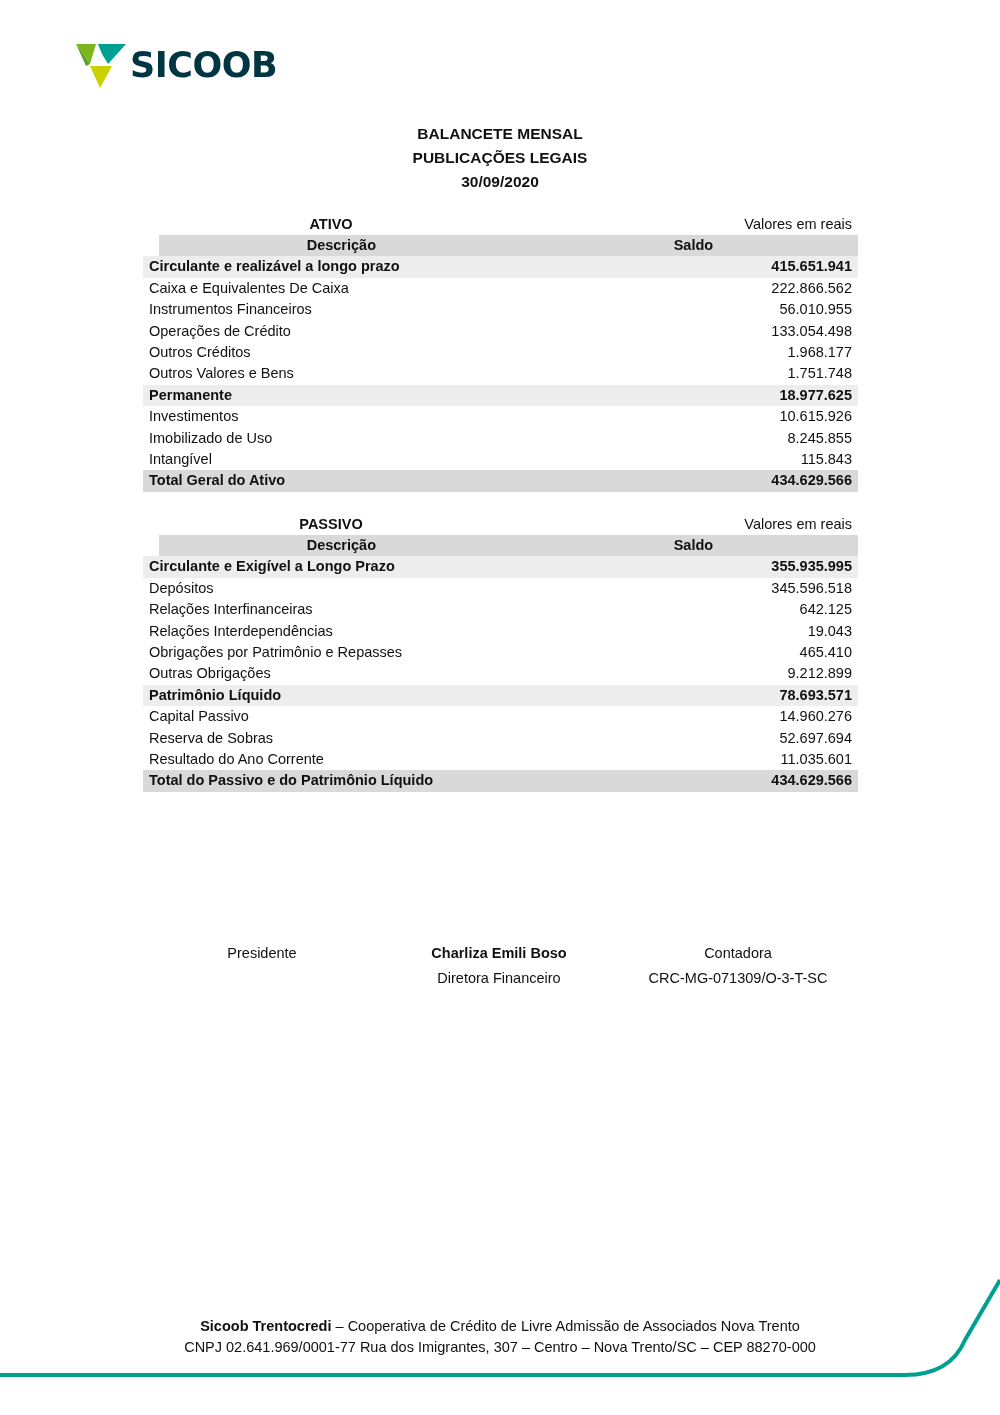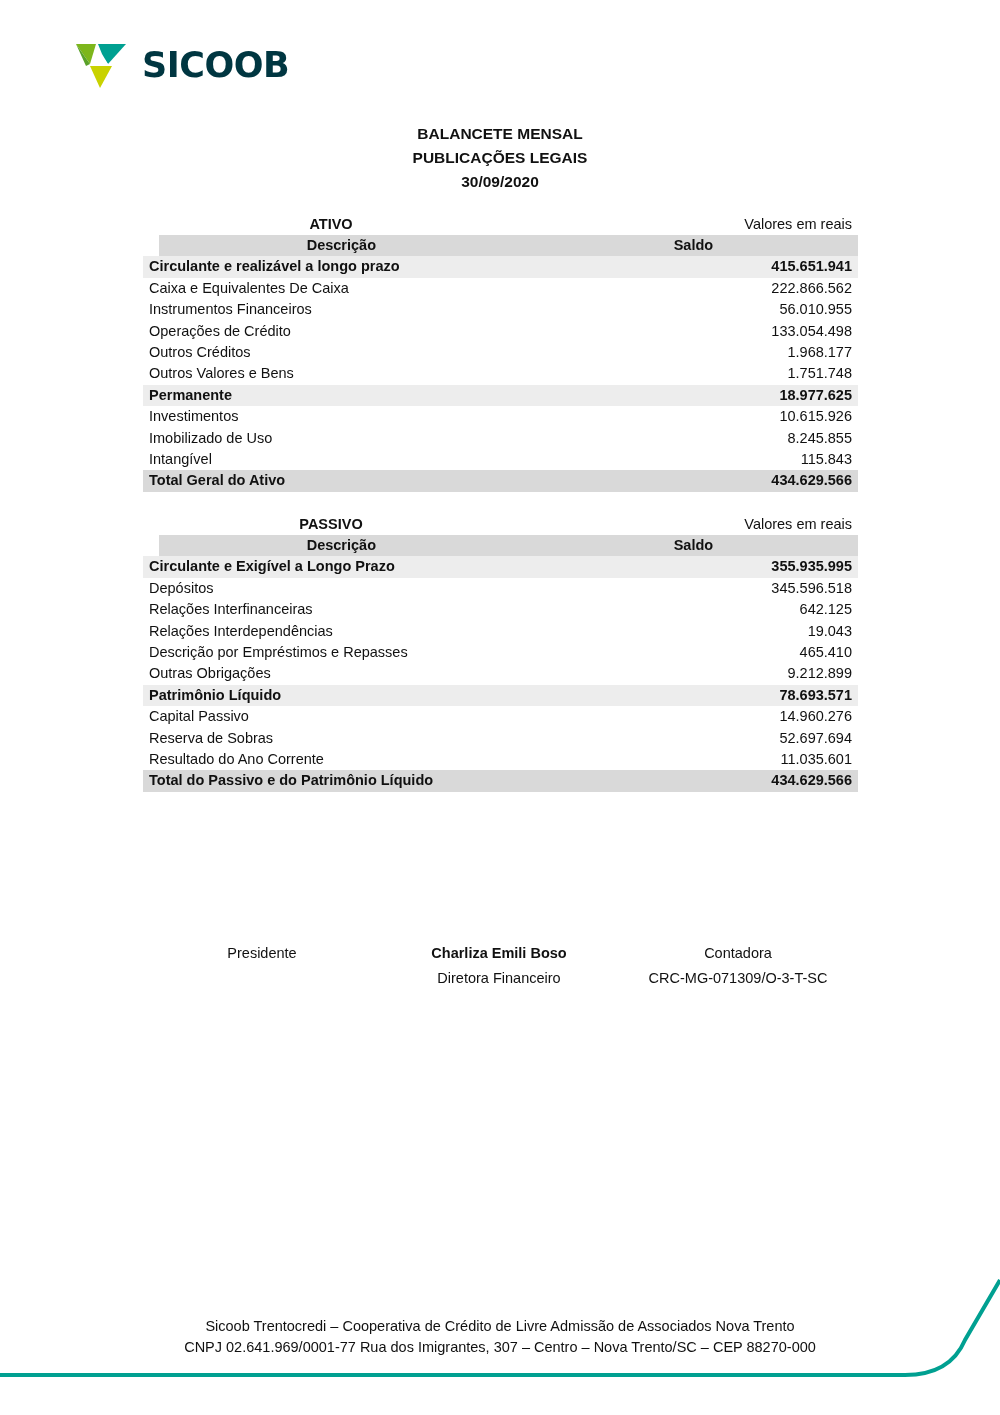--- a/index.html
+++ b/index.html
@@ -1,39 +1,39 @@
 <!DOCTYPE html>
 <html><head>
   <meta charset="utf-8">
   <style>
     html, body { margin:0; padding:0; background:#ffffff; }
     body { width:1000px; height:1415px; position:relative; overflow:hidden;
       font-family:"Liberation Sans", "DejaVu Sans", sans-serif; color:#111; }
     .logo { position:absolute; left:76px; top:42px; display:flex; align-items:center; }
     .logo svg { display:block; }
     .logo-text { font-family:"DejaVu Sans", sans-serif; font-weight:bold; font-size:35px;
-      color:#003641; letter-spacing:-0.5px; margin-left:16px; line-height:1; }
+      color:#003641; letter-spacing:-0.5px; margin-left:4px; line-height:1; }
     .title-block { position:absolute; top:122px; left:0; width:1000px; text-align:center;
       font-weight:bold; font-size:15.5px; line-height:24px; }
     .section { position:absolute; left:143px; width:715px; font-size:14.5px; }
     .section-head { position:relative; height:21px; line-height:21px; }
     .section-head .sec-title { position:absolute; left:0; width:376px; text-align:center; font-weight:bold; }
     .section-head .units { position:absolute; right:6px; }
     .row { height:21.4px; line-height:21.4px; display:flex; justify-content:space-between; padding:0 6px; }
     .row.colhead { background:#d9d9d9; font-weight:bold; padding:0;margin-left:16px; }
     .row.colhead .c1 { width:376px; text-align:center; }
     .row.colhead .c2 { width:340px; text-align:left; padding-left:150px; box-sizing:border-box; }
     .row.sub { background:#ededed; font-weight:bold; }
     .row.total { background:#d9d9d9; font-weight:bold; }
     .signatures { position:absolute; top:941px; left:0; width:1000px; font-size:14.5px; }
     .sig { position:absolute; text-align:center; width:240px; line-height:25px; }
     .sig .name { font-weight:bold; }
     .footer { position:absolute; top:1316px; left:0; width:1000px; text-align:center;
       font-size:14.5px; line-height:21px; }
-    .footer b { font-weight:normal; }
+    .footer b { font-weight:bold; }
     .swoosh { position:absolute; left:0; top:1270px; }
   </style>
 </head>
 <body>
 
 <div class="logo">
   <svg width="50" height="46" viewBox="0 0 50 46">
     <polygon points="0,2 20,2 14,22" fill="#7db61c"></polygon>
     <polygon points="22,2 50,2 32,22 26,12" fill="#00a091"></polygon>
     <polygon points="14,24 36,24 24,46" fill="#c9d200"></polygon>
@@ -126,21 +126,21 @@
       </div>
       <div class="row">
         <span>Relações Interfinanceiras</span>
         <span>642.125</span>
       </div>
       <div class="row">
         <span>Relações Interdependências</span>
         <span>19.043</span>
       </div>
       <div class="row">
-        <span>Descrição por Empréstimos e Repasses</span>
+        <span>Obrigações por Patrimônio e Repasses</span>
         <span>465.410</span>
       </div>
       <div class="row">
         <span>Outras Obrigações</span>
         <span>9.212.899</span>
       </div>
       <div class="row sub">
         <span>Patrimônio Líquido</span>
         <span>78.693.571</span>
       </div>

